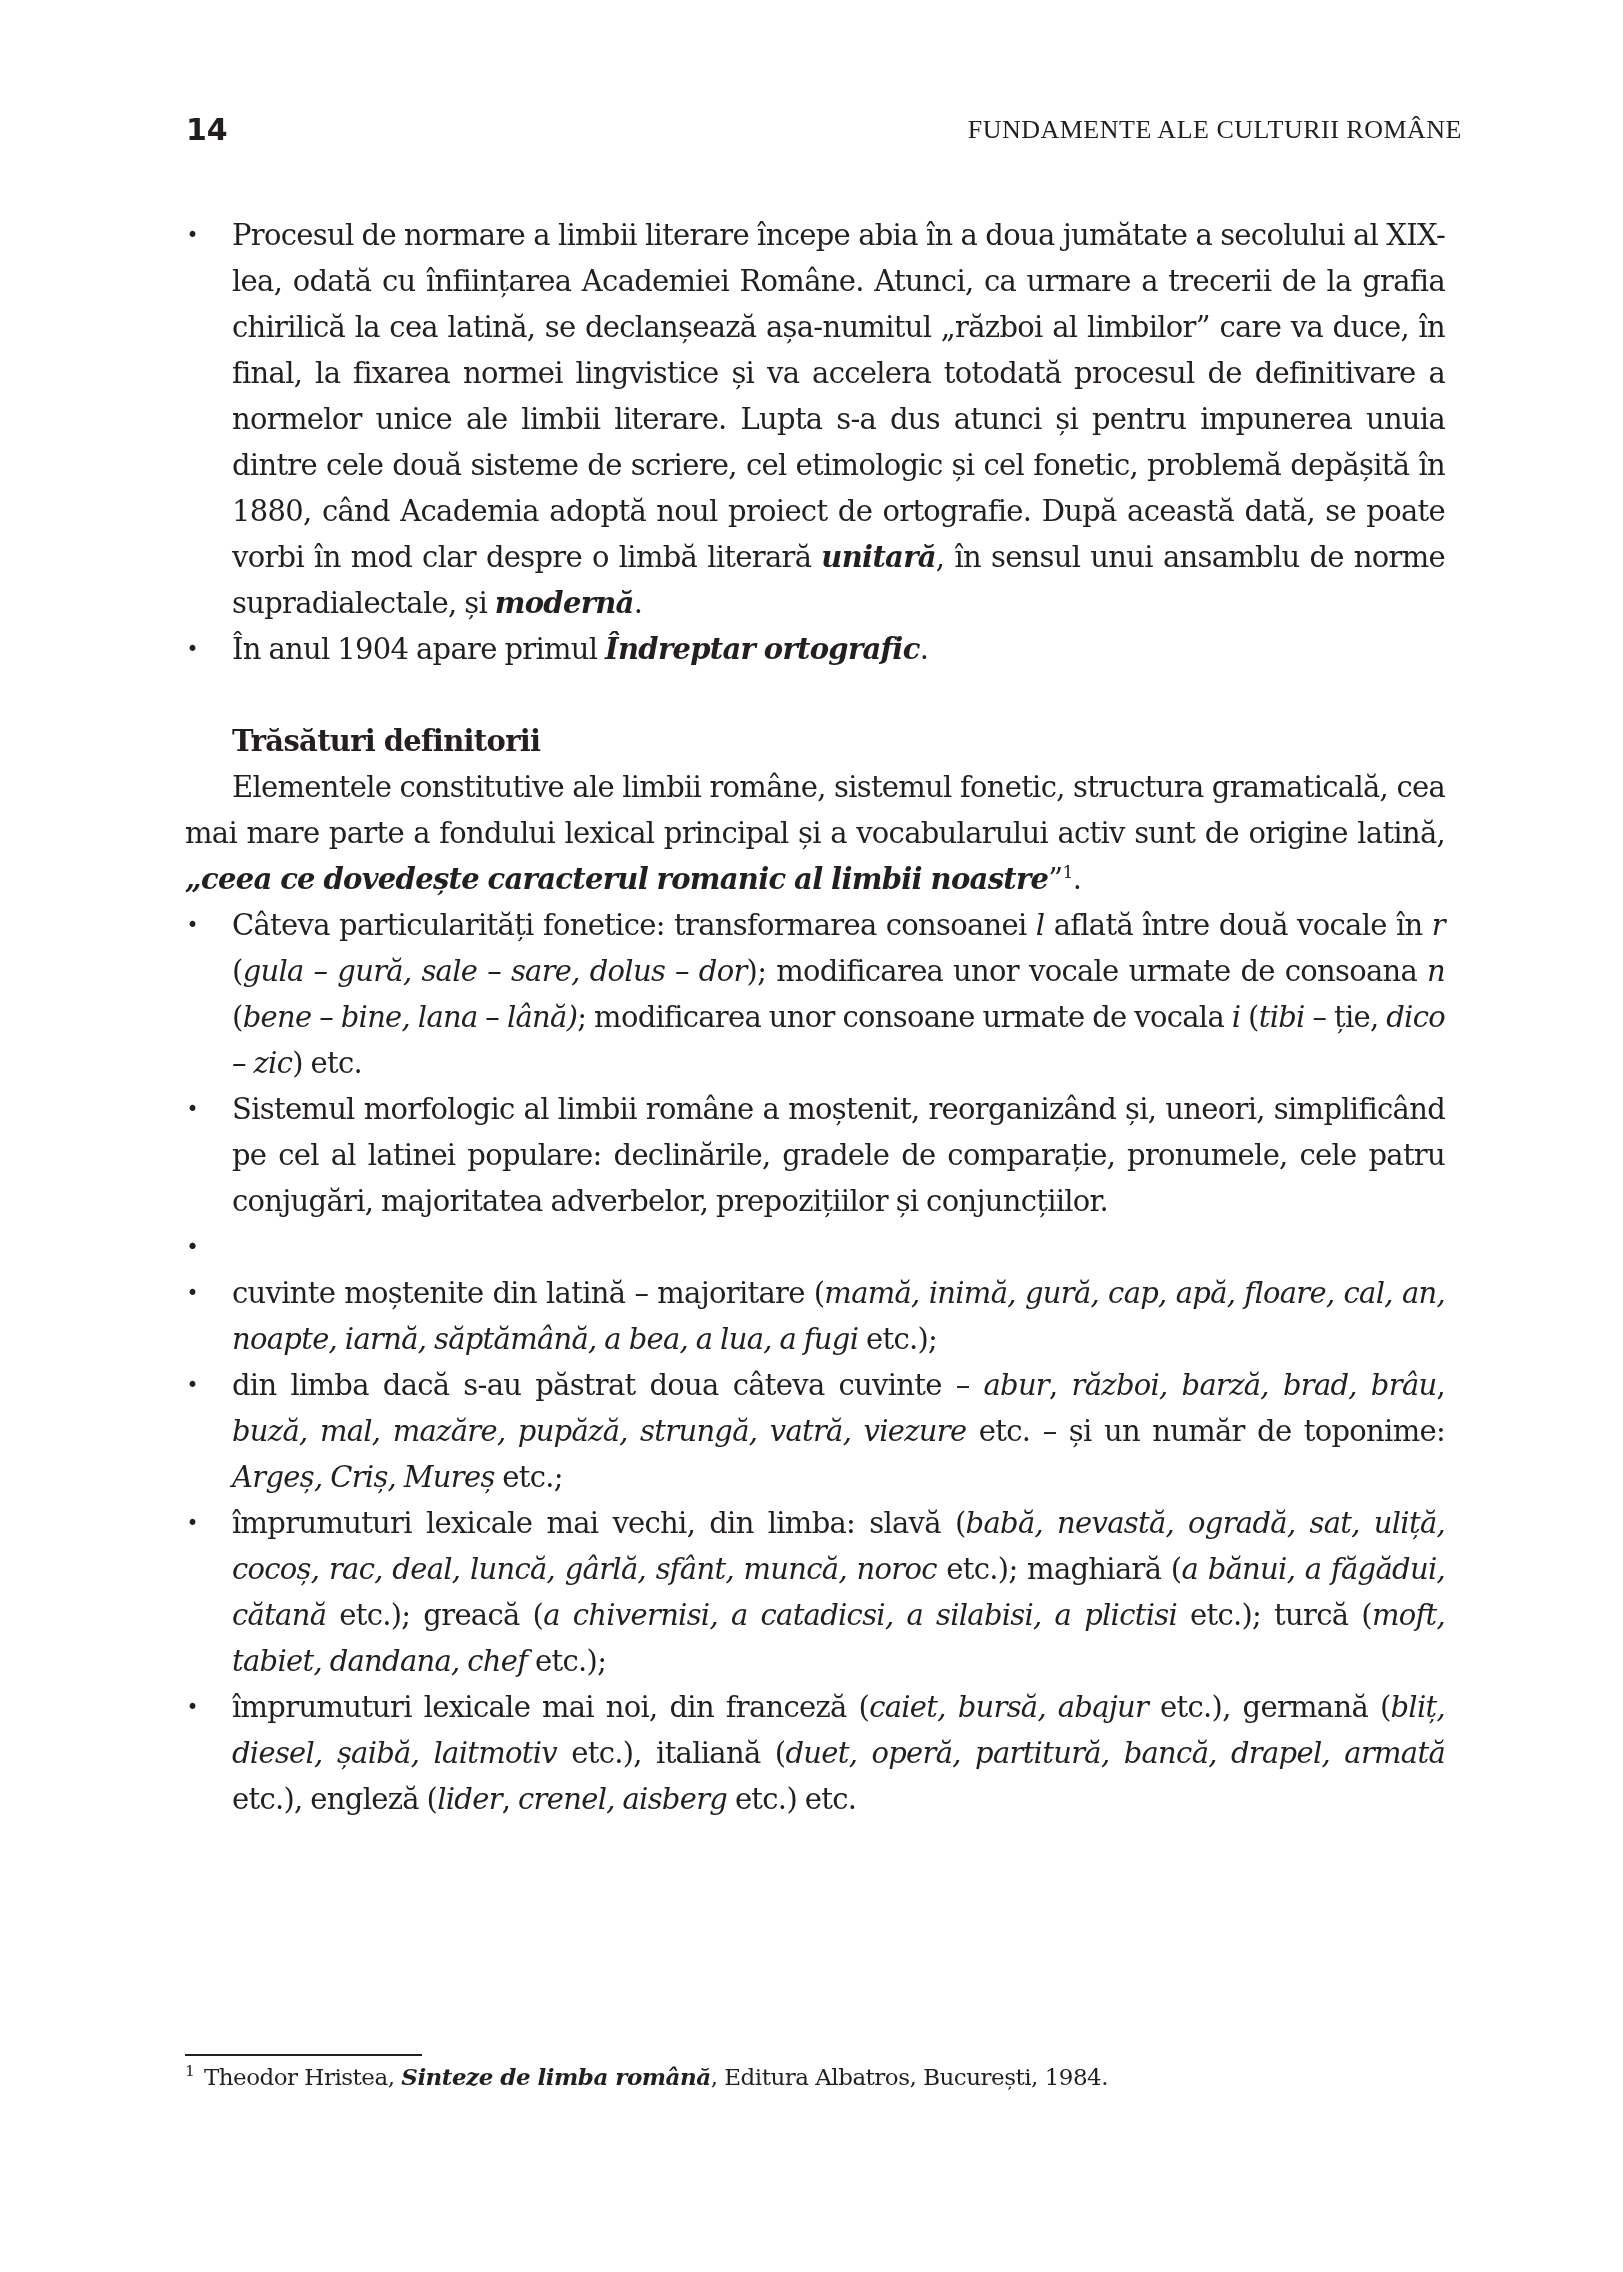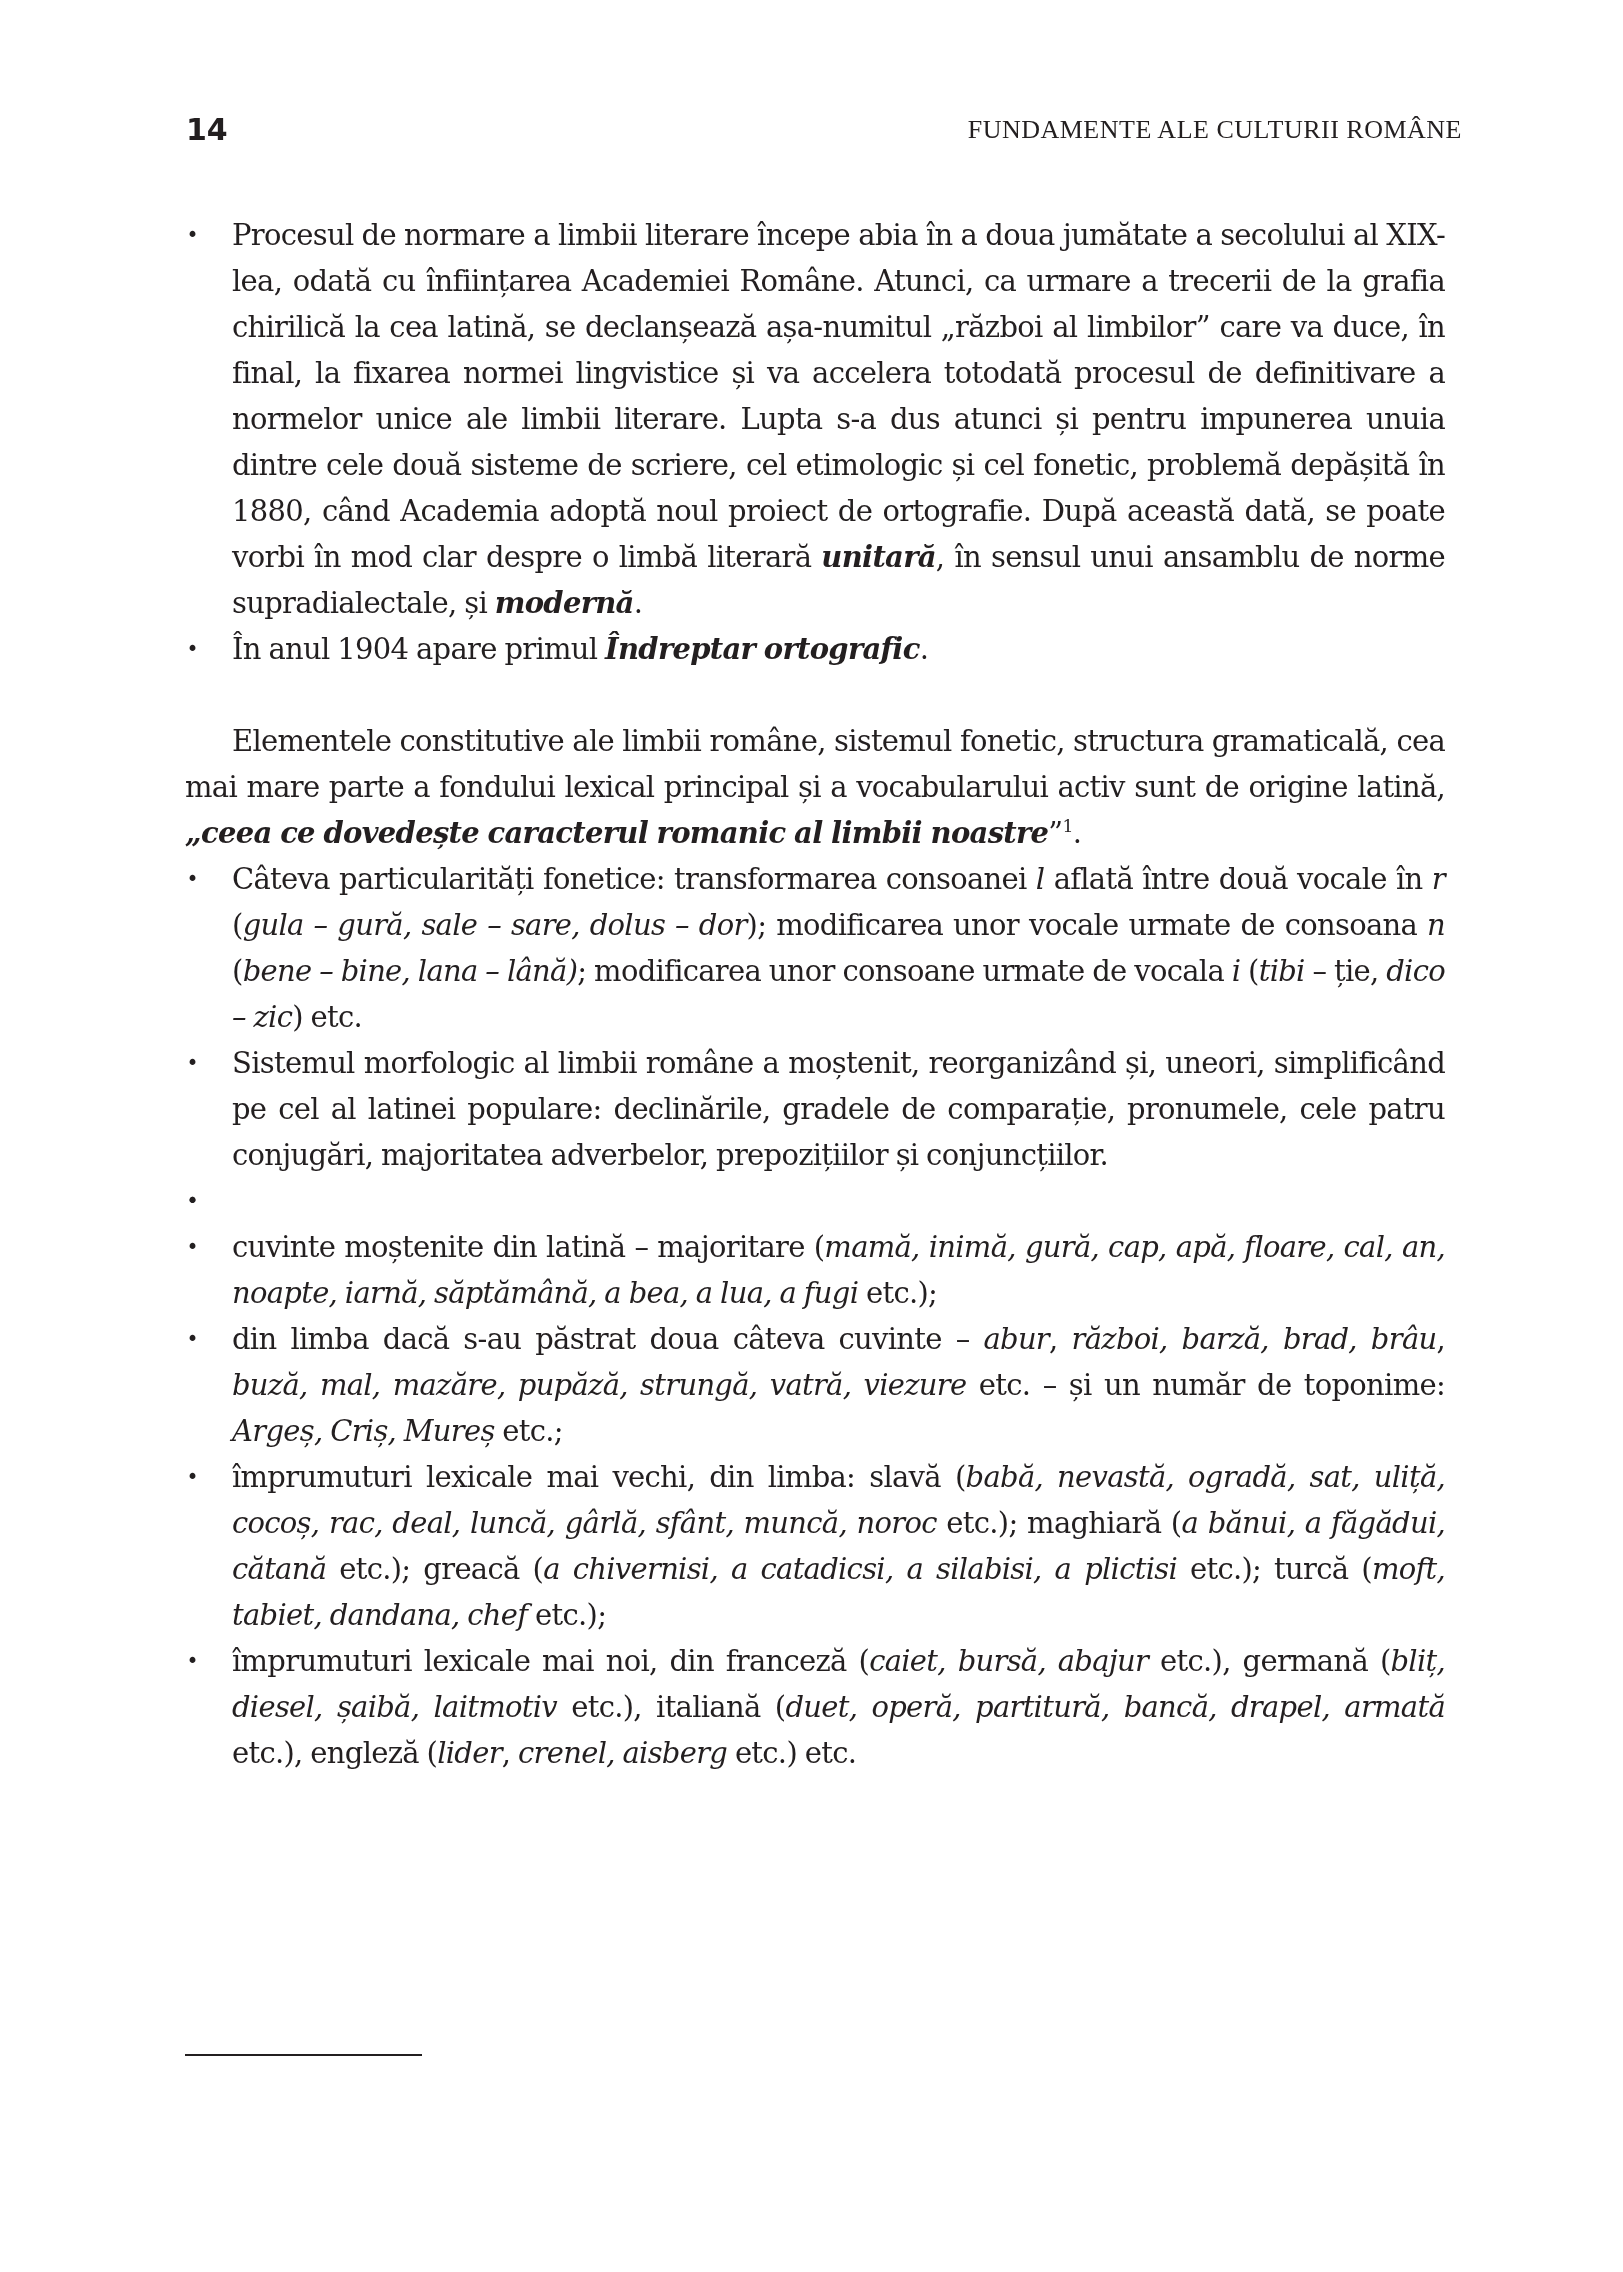--- a/index.html
+++ b/index.html
@@ -47,34 +47,38 @@
   <div class="running-head">FUNDAMENTE ALE CULTURII ROMÂNE</div>
 
   <div class="body-text">
     <ul class="blist">
         <li><span class="bullet">•</span><span>Procesul de normare a limbii literare începe abia în a doua jumătate a secolului al XIX-lea, odată cu înființarea Academiei Române. Atunci, ca urmare a trecerii de la grafia chirilică la cea latină, se declanșează așa-numitul „război al limbilor” care va duce, în final, la fixarea normei lingvistice și va accelera totodată procesul de definitivare a normelor unice ale limbii literare. Lupta s-a dus atunci și pentru impunerea unuia dintre cele două sisteme de scriere, cel etimologic și cel fonetic, problemă depășită în 1880, când Academia adoptă noul proiect de ortografie. După această dată, se poate vorbi în mod clar despre o limbă literară </span><span class="si">unitară</span><span>, în sensul unui ansamblu de norme supradialectale, și </span><span class="si">modernă</span><span>.</span></li>
         <li><span class="bullet">•</span><span>În anul 1904 apare primul </span><span class="bi">Îndreptar ortografic</span><span>.</span></li>
       </ul>
 
     <div class="gap"></div>
 
+    <p class="heading">Trăsături definitorii</p>
     <p class="para"><span>Elementele constitutive ale limbii române, sistemul fonetic, structura gramaticală, cea mai mare parte a fondului lexical principal și a vocabularului activ sunt de origine latină, </span><span class="si">„ceea ce dovedește caracterul romanic al limbii noastre</span><span>”</span><sup>1</sup><span>.</span></p>
 
     <ul class="blist">
         <li><span class="bullet">•</span><span>Câteva particularități fonetice: transformarea consoanei </span><span class="it">l</span><span> aflată între două vocale în </span><span class="it">r</span><span> (</span><span class="it">gula – gură, sale – sare, dolus – dor</span><span>); modificarea unor vocale urmate de consoana </span><span class="it">n</span><span> (</span><span class="it">bene – bine, lana – lână)</span><span>; modificarea unor consoane urmate de vocala </span><span class="it">i</span><span> (</span><span class="it">tibi</span><span> – ție, </span><span class="it">dico – zic</span><span>) etc.</span></li>
         <li><span class="bullet">•</span><span>Sistemul morfologic al limbii române a moștenit, reorganizând și, uneori, simplificând pe cel al latinei populare: declinările, gradele de comparație, pronumele, cele patru conjugări, majoritatea adverbelor, prepozițiilor și conjuncțiilor.</span></li>
         <li><span class="bullet">•</span></li>
         <li><span class="bullet">•</span></li>
       </ul>
 
     <div class="gap"></div>
 
     <ul class="blist">
         <li><span class="bullet">•</span><span>cuvinte moștenite din latină – majoritare (</span><span class="it">mamă, inimă, gură, cap, apă, floare, cal, an, noapte, iarnă, săptămână, a bea, a lua, a fugi</span><span> etc.);</span></li>
         <li><span class="bullet">•</span><span>din limba dacă s-au păstrat doua câteva cuvinte – </span><span class="it">abur</span><span>, </span><span class="it">război, barză, brad, brâu</span><span>, </span><span class="it">buză, mal, mazăre, pupăză, strungă, vatră, viezure</span><span> etc. – și un număr de toponime: </span><span class="it">Argeș, Criș, Mureș</span><span> etc.;</span></li>
         <li><span class="bullet">•</span><span>împrumuturi lexicale mai vechi, din limba: slavă (</span><span class="it">babă, nevastă, ogradă, sat, uliță, cocoș, rac, deal, luncă, gârlă, sfânt, muncă, noroc</span><span> etc.); maghiară (</span><span class="it">a bănui, a făgădui, cătană</span><span> etc.); greacă (</span><span class="it">a chivernisi, a catadicsi, a silabisi, a plictisi</span><span> etc.); turcă (</span><span class="it">moft, tabiet, dandana, chef</span><span> etc.);</span></li>
         <li><span class="bullet">•</span><span>împrumuturi lexicale mai noi, din franceză (</span><span class="it">caiet, bursă, abajur</span><span> etc.), germană (</span><span class="it">bliț, diesel, șaibă, laitmotiv</span><span> etc.), italiană (</span><span class="it">duet, operă, partitură, bancă, drapel, armată</span><span> etc.), engleză (</span><span class="it">lider</span><span>, </span><span class="it">crenel, aisberg</span><span> etc.) etc.</span></li>
       </ul>
   </div>
 
   <div class="fn-rule"></div>
+  <div class="footnote">
+    <span class="fn-mark">1</span><span>Theodor Hristea, </span><span class="bi">Sinteze de limba română</span><span>, Editura Albatros, București, 1984.</span>
+  </div>
 </div>
 
 
 </body></html>

